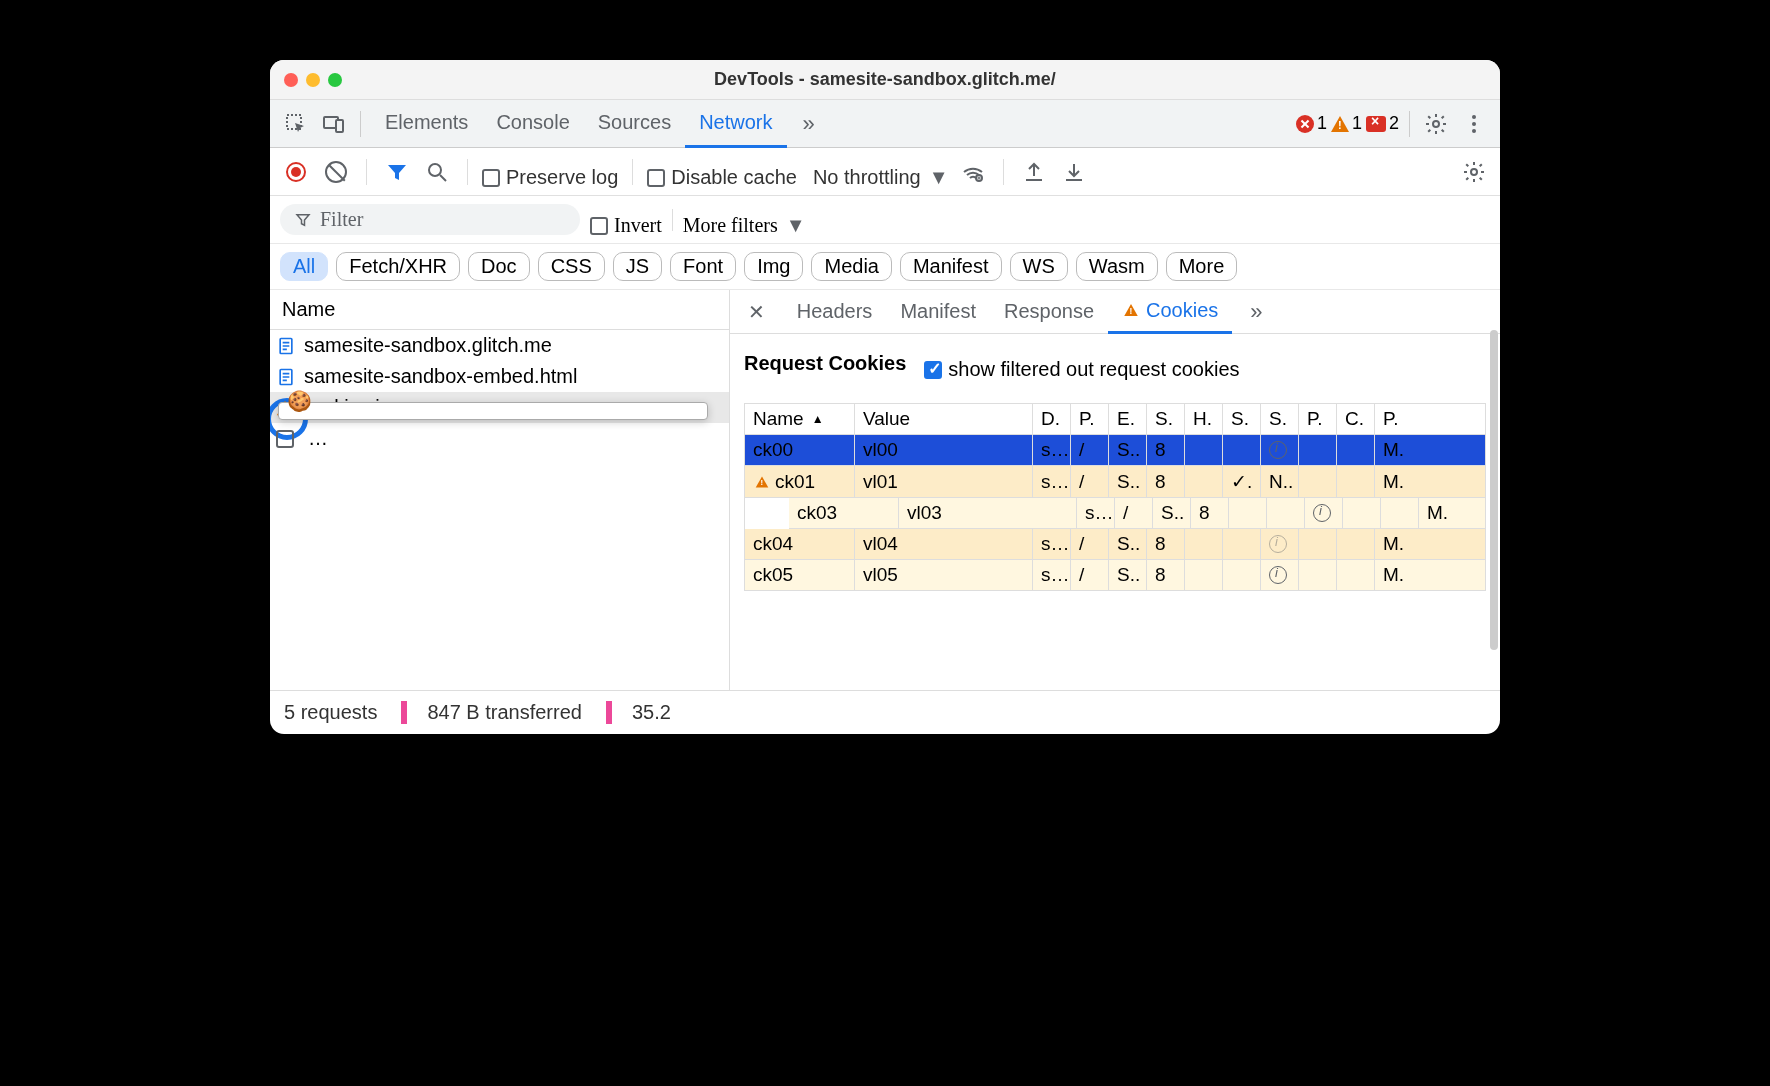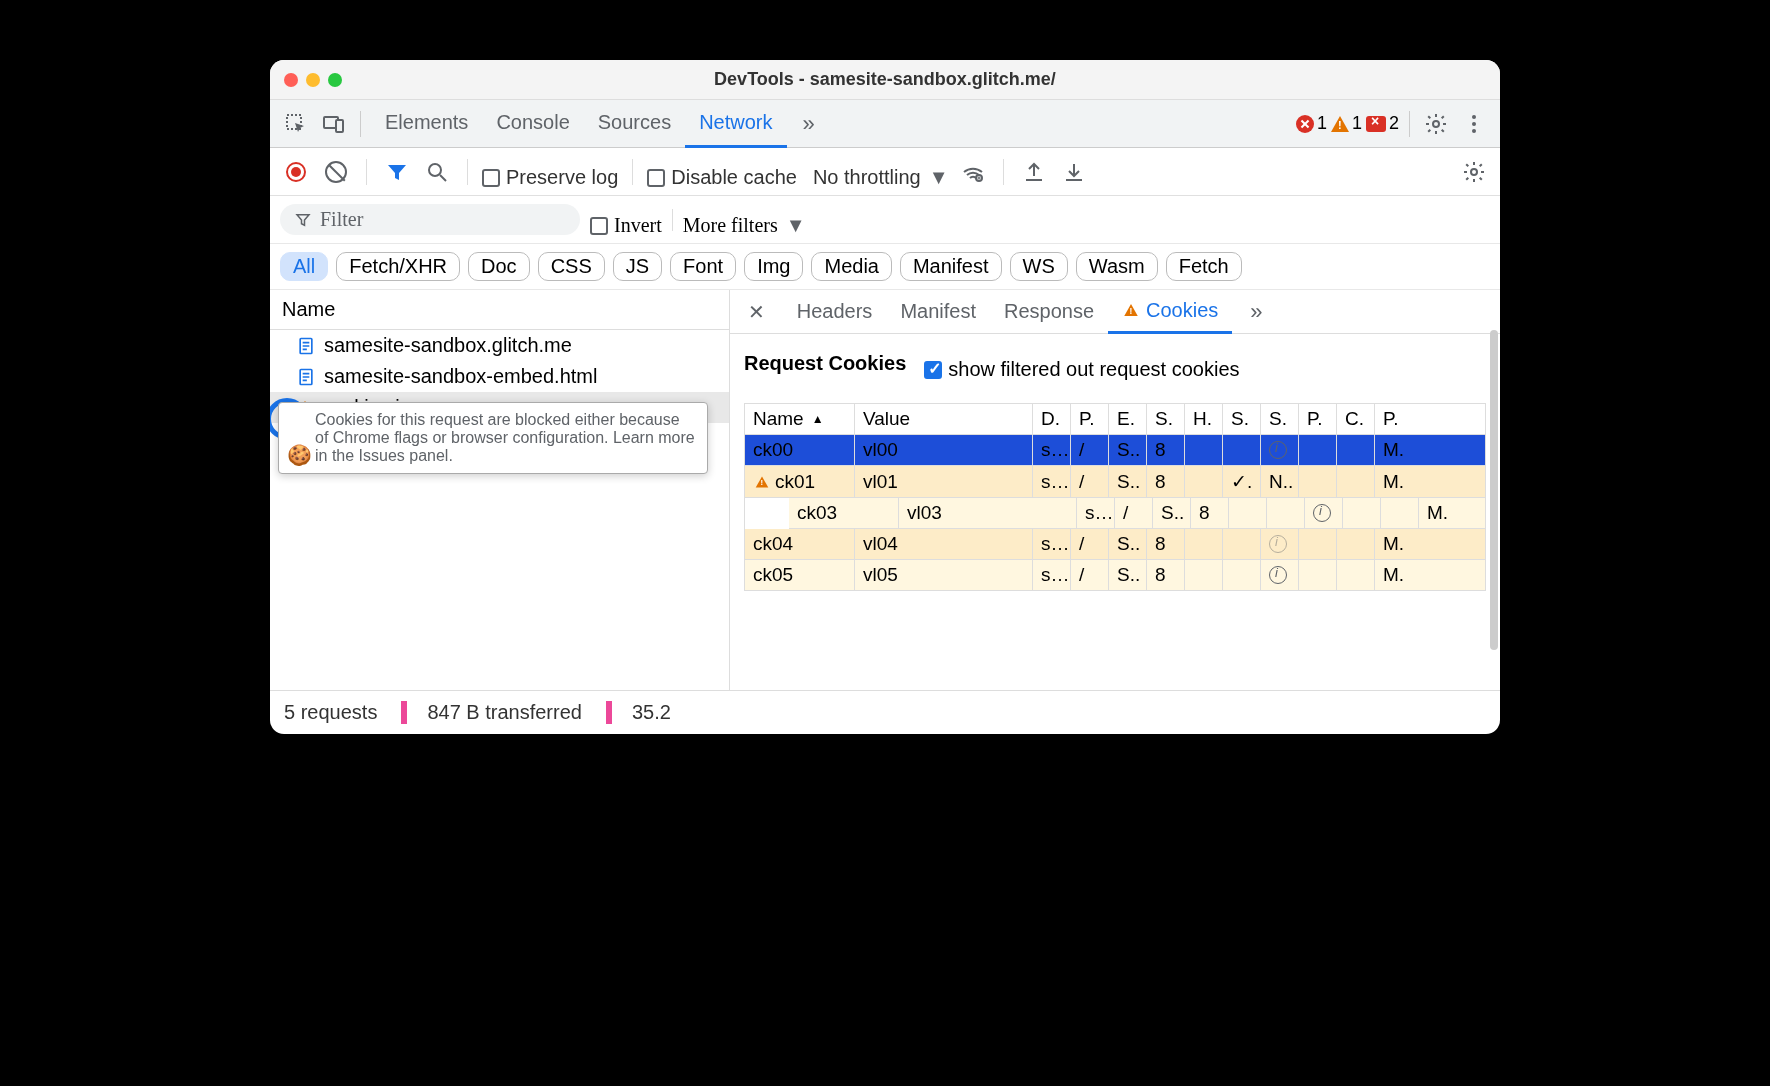--- a/index.html
+++ b/index.html
@@ -135,21 +135,21 @@
     border:1px solid #bbb; border-radius: 10px;
     padding: 2px 12px;
     cursor:pointer;
   }
   .chip.active { background:#d2e3fc; border-color:#d2e3fc; color:#1a73e8; }
   
   .main { display:flex; height: 400px; }
   .left-pane { width: 460px; border-right:1px solid #ddd; display:flex; flex-direction:column; position:relative; overflow:hidden;}
   .col-head { font-size:20px; padding: 8px 12px; border-bottom:1px solid #ddd; }
   .req-list { flex:1; overflow:auto; font-size:20px; }
-  .req-row { display:flex; align-items:center; padding: 4px 26px; gap:8px; cursor:pointer; }
+  .req-row { display:flex; align-items:center; padding: 4px 6px; gap:8px; cursor:pointer; }
   .req-row.selected { background:#e8e8e8; }
   .doc-icon { width:20px; height:20px; }
   .doc-icon svg{width:100%;height:100%;}
   .circle-annot {
     position:absolute; border:5px solid #1a73e8; border-radius:50%;
     width:42px; height:42px; left:-4px; top:68px; pointer-events:none;
   }
   .tooltip-box {
     position:absolute;
     left: 8px; top: 112px;
@@ -346,21 +346,21 @@
       <div class="chip">Fetch/XHR</div>
       <div class="chip">Doc</div>
       <div class="chip">CSS</div>
       <div class="chip">JS</div>
       <div class="chip">Font</div>
       <div class="chip">Img</div>
       <div class="chip">Media</div>
       <div class="chip">Manifest</div>
       <div class="chip">WS</div>
       <div class="chip">Wasm</div>
-      <div class="chip">Fetch</div>
+      <div class="chip">More</div>
     </div>
 
   <div class="main">
 
     <div class="left-pane">
       <div class="col-head">Name</div>
       <div class="req-list" id="req-list" style="position:relative;">
         <div class="circle-annot"></div>
       <div class="req-row">
             <span class="doc-icon"><svg viewBox="0 0 24 24" fill="none" stroke="#1a73e8" stroke-width="2">
@@ -379,21 +379,20 @@
           <div class="req-row selected">
             <span class="warn-tri" style="transform:scale(0.9);"></span>
             <span>cookies.json</span>
           </div>
           <div class="req-row">
             <span class="chk"></span>
             <span>…</span>
           </div>
         </div>
       <div class="tooltip-box">
-        <span>Cookies for this request are blocked either because of Chrome flags or browser configuration. Learn more in the Issues panel.</span>
         <span class="cookie-emoji">🍪</span>
       </div>
     </div>
 
     <div class="right-pane">
       <div class="detail-tabs">
         <div class="x">✕</div>
         <div id="detail-tabs-inner" style="display:flex;">
             <div class="dtab">Headers</div>
             <div class="dtab">Manifest</div>

